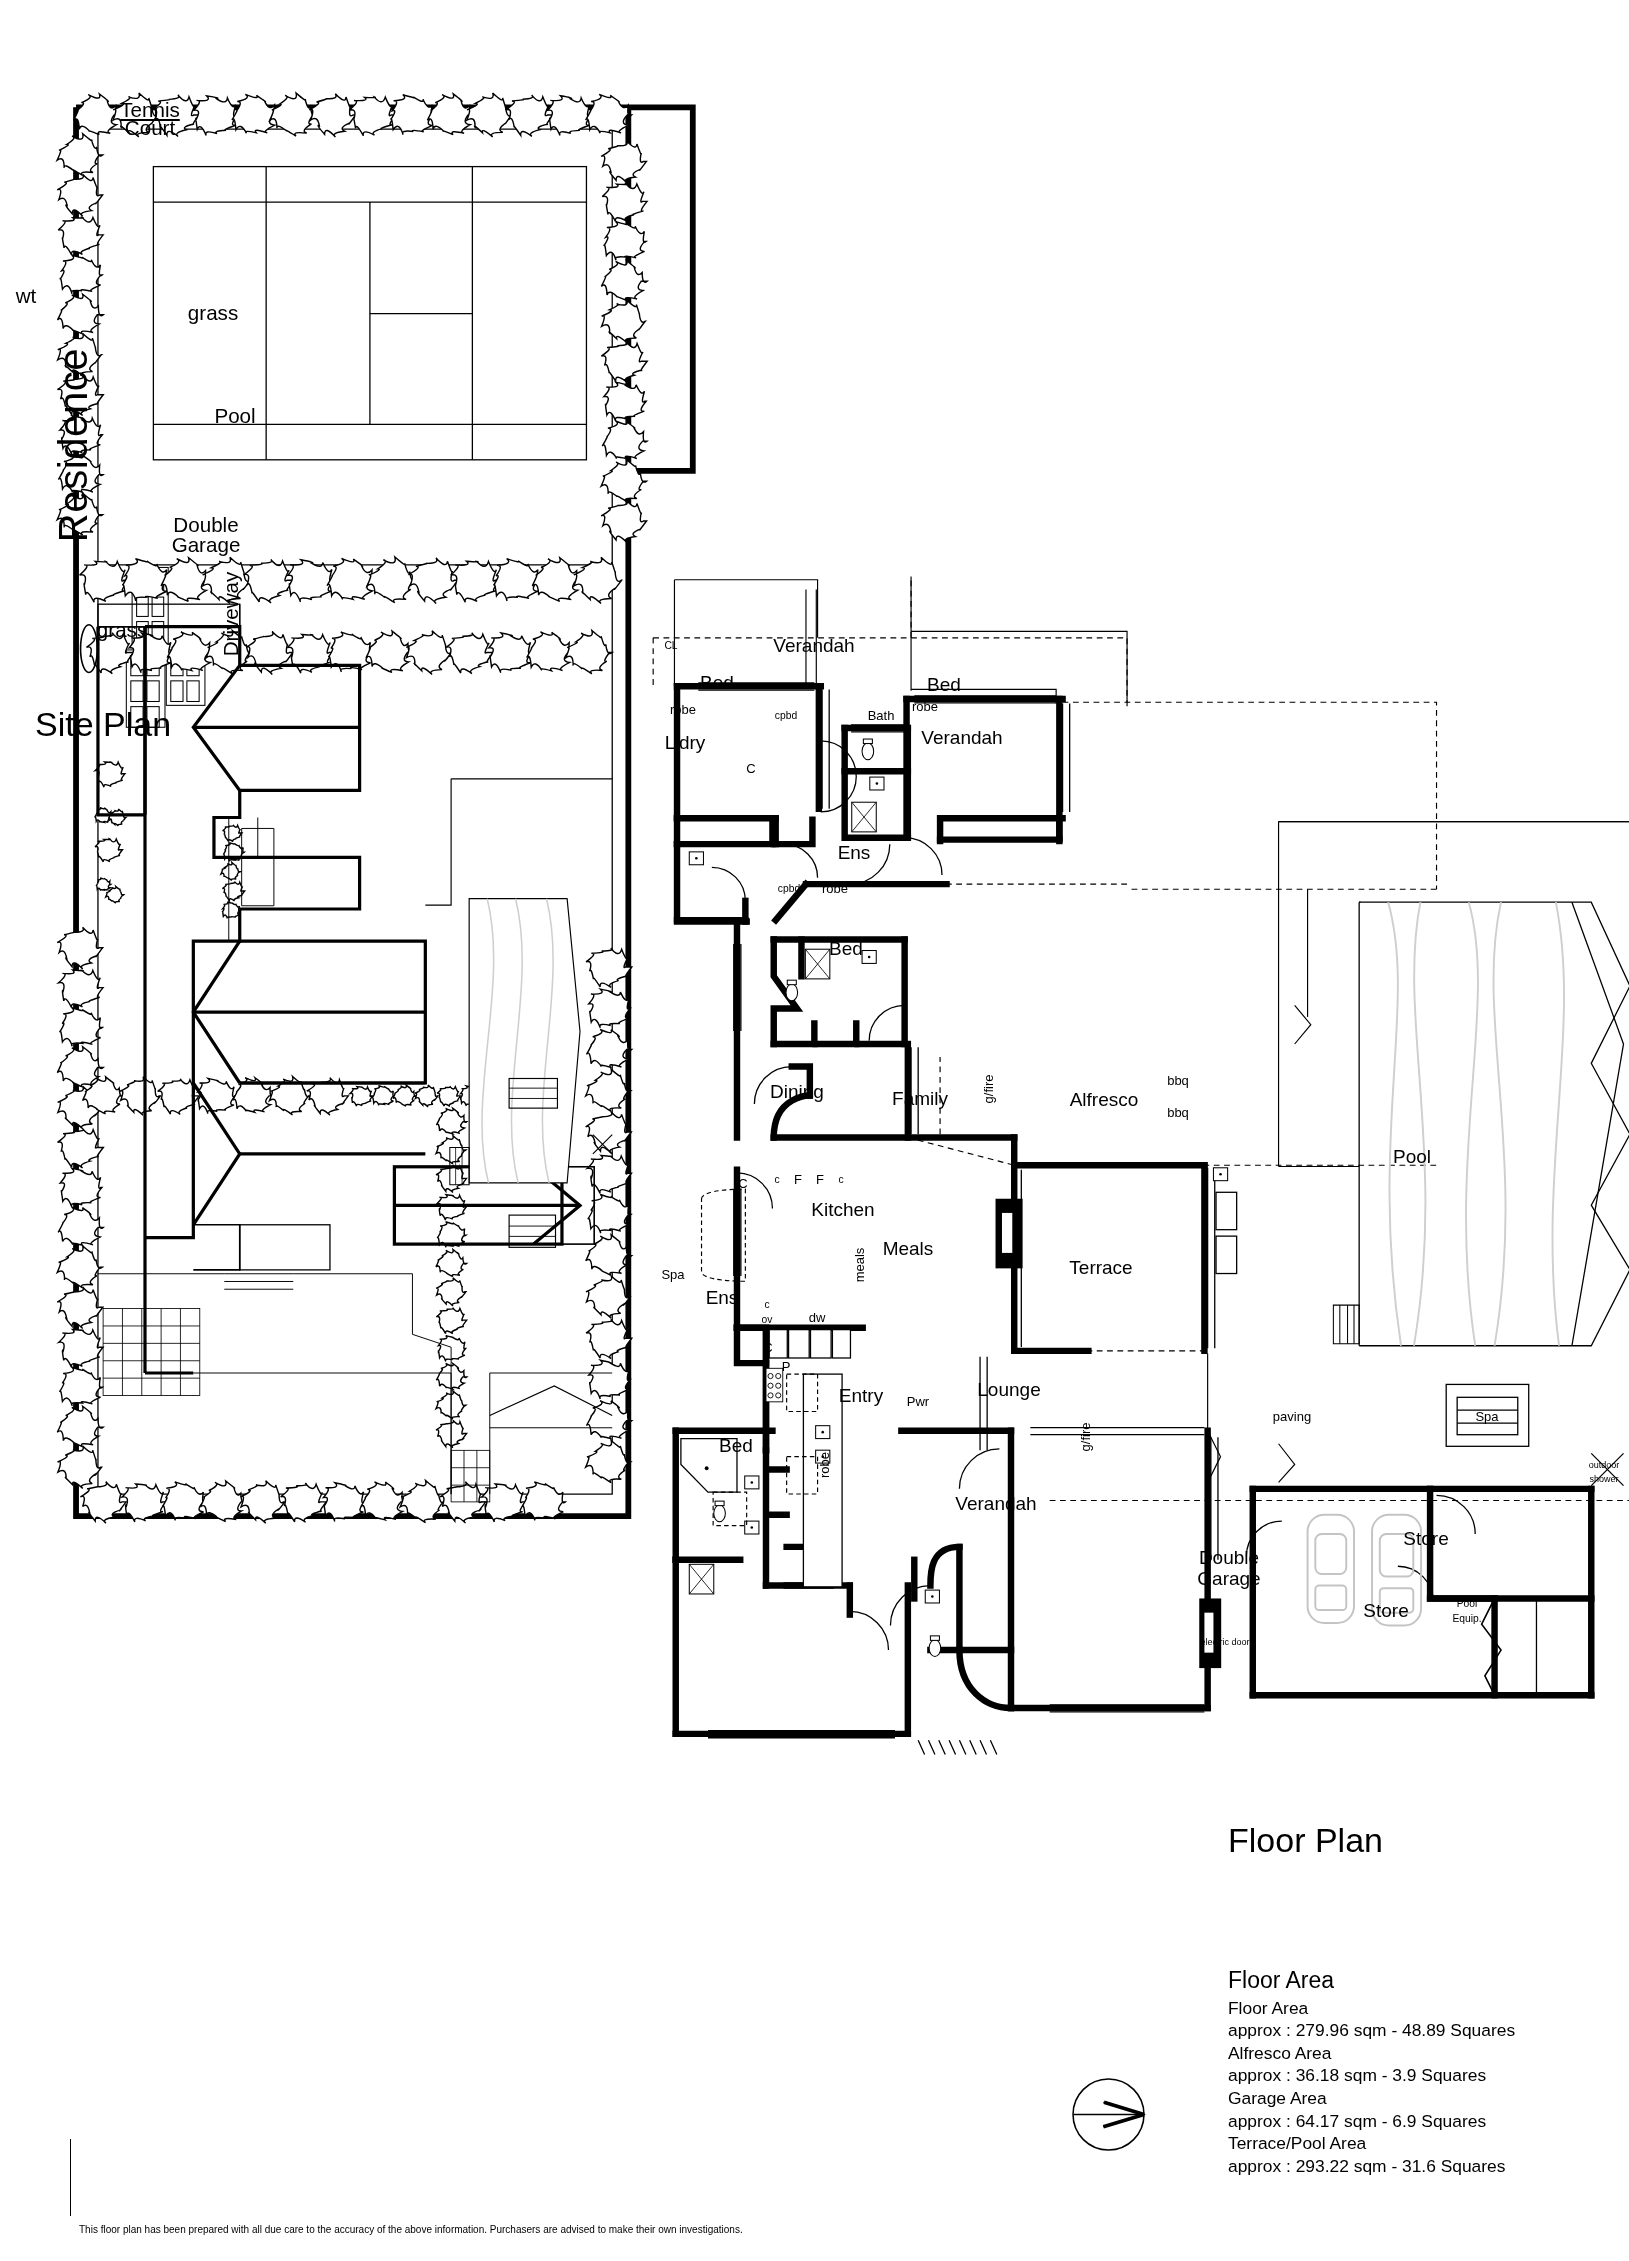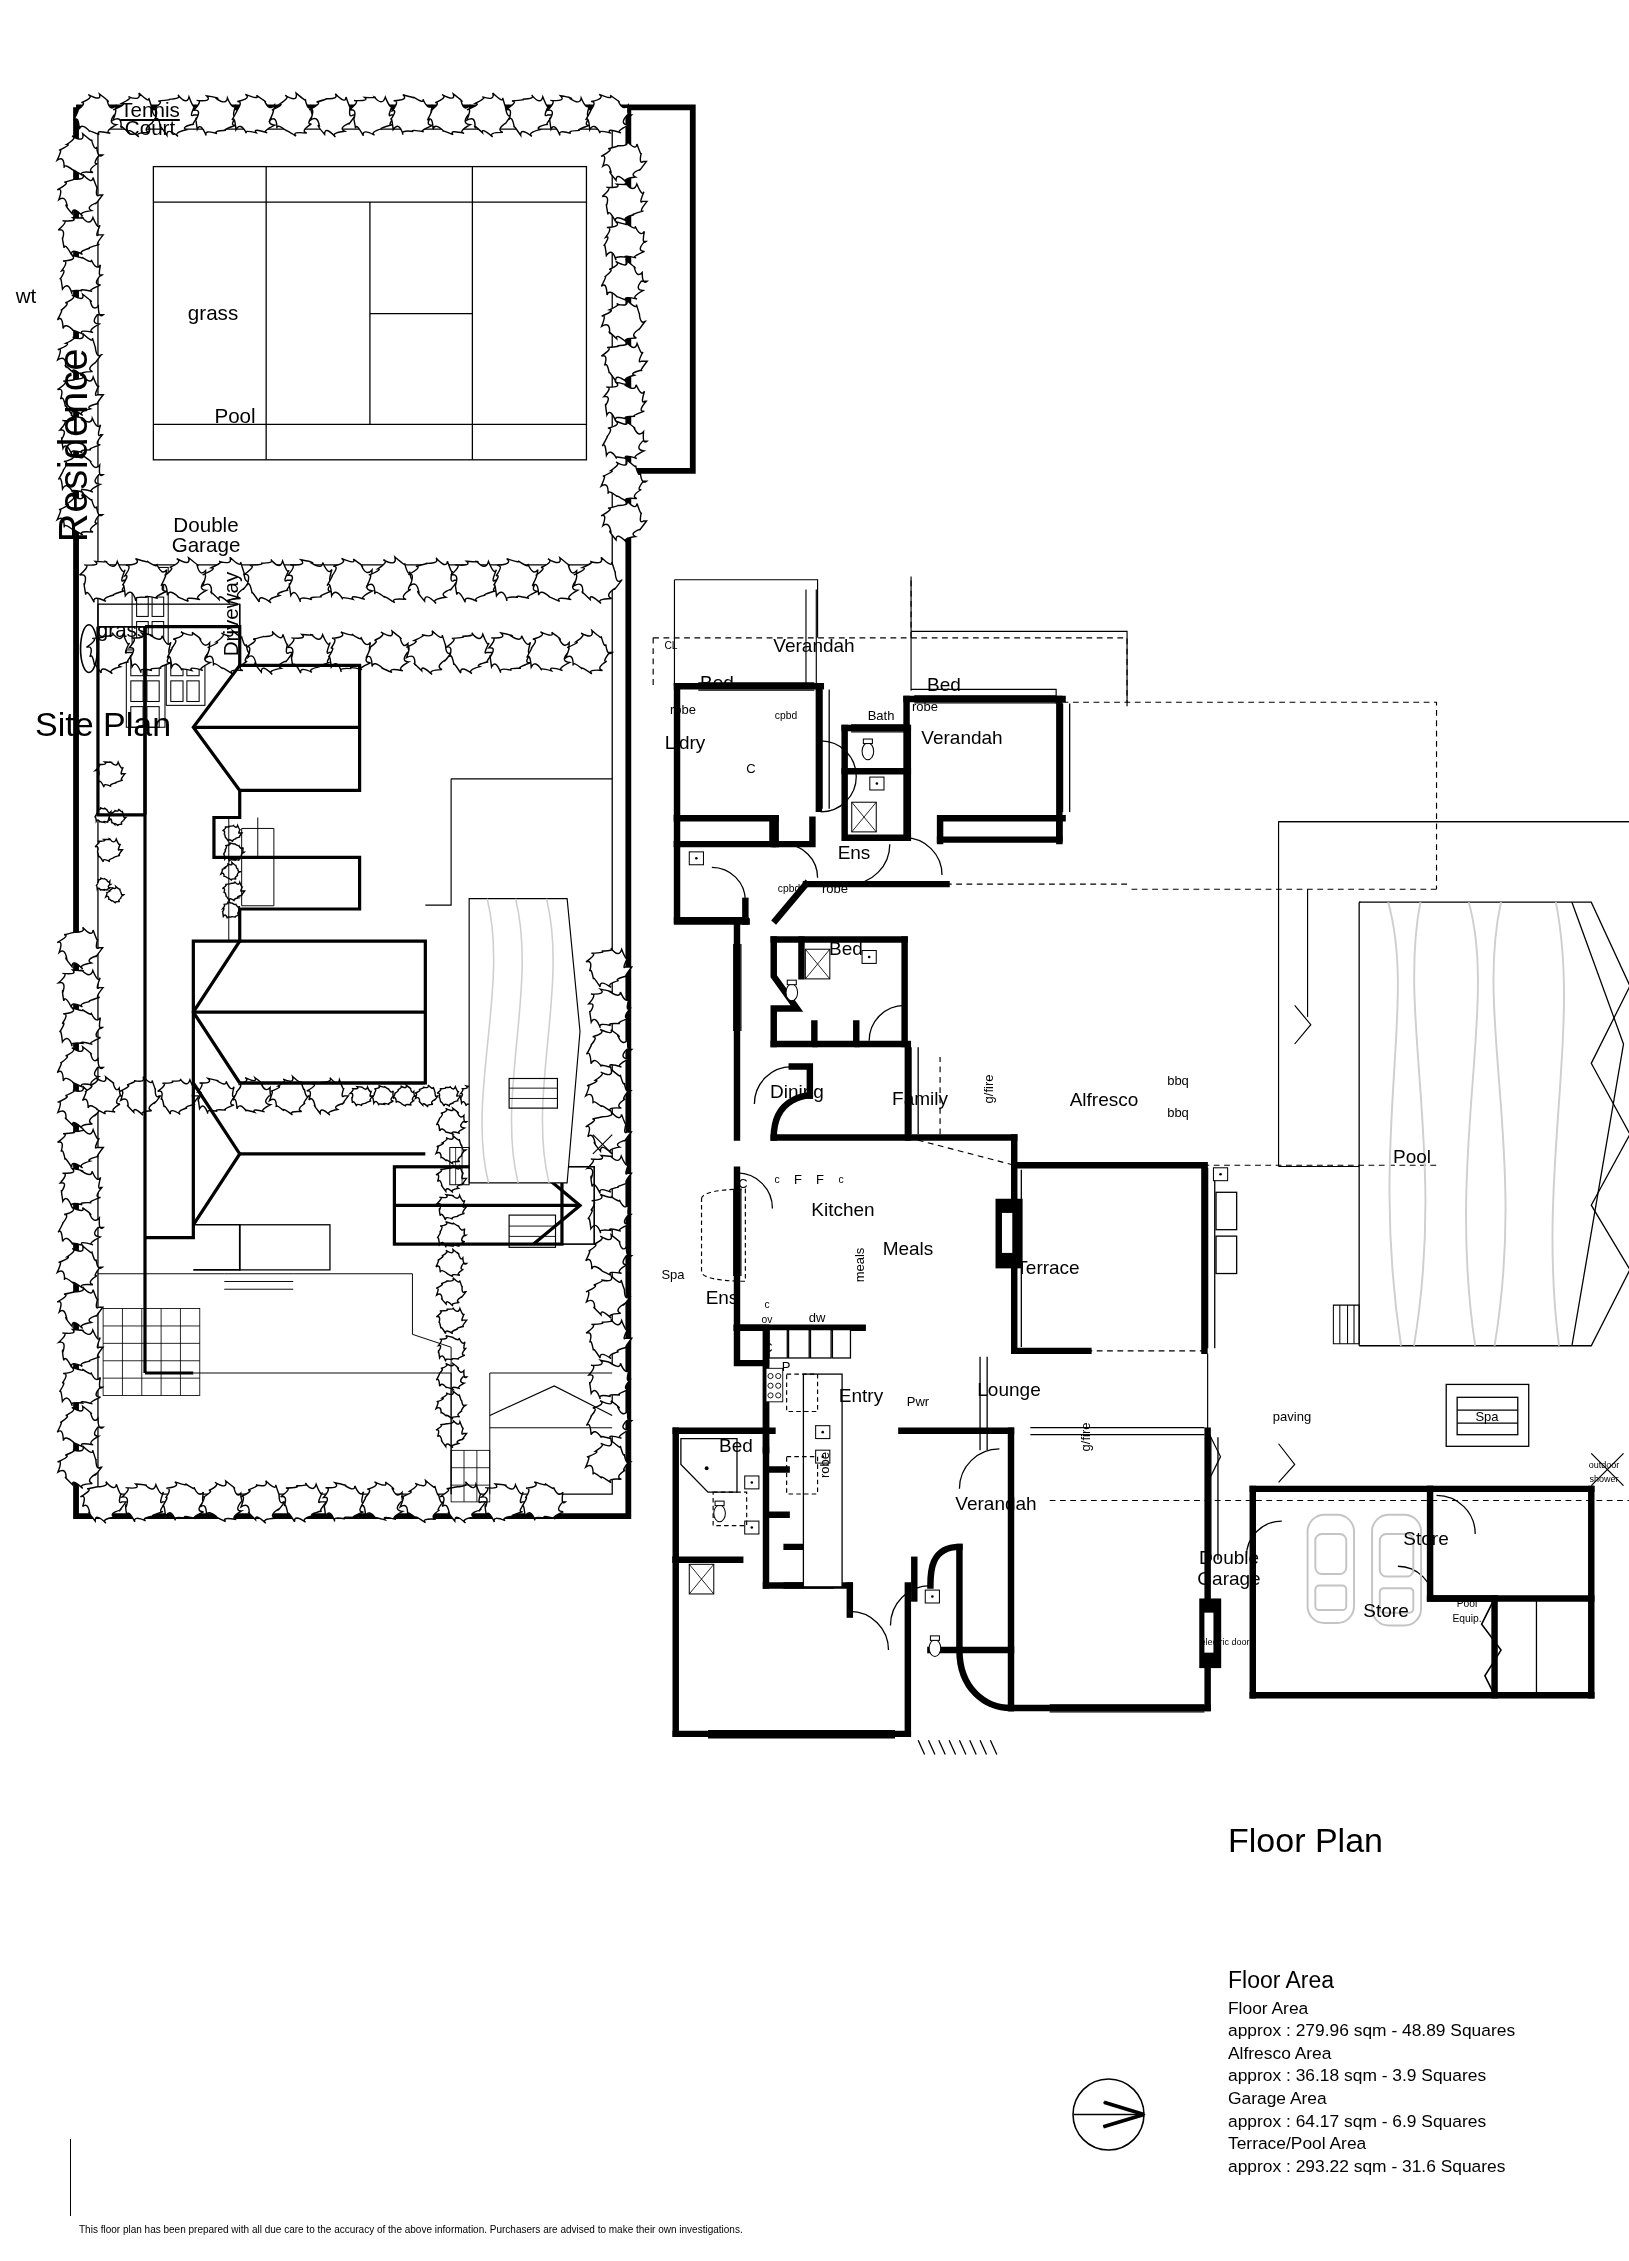--- a/index.html
+++ b/index.html
@@ -609,21 +609,21 @@
 <div class="lbl roomS ctr" style="left:1178px;top:1112px;">bbq</div>
 <div class="lbl roomS ctr" style="left:743px;top:1183px;">C</div>
 <div class="lbl roomXS ctr" style="left:777px;top:1179px;">c</div>
 <div class="lbl roomS ctr" style="left:798px;top:1179px;">F</div>
 <div class="lbl roomS ctr" style="left:820px;top:1179px;">F</div>
 <div class="lbl roomXS ctr" style="left:841px;top:1179px;">c</div>
 <div class="lbl roomM ctr" style="left:825px;top:1210px;margin-left:18px;">Kitchen</div>
 <div class="lbl roomM ctr" style="left:908px;top:1249px;">Meals</div>
 <div class="lbl roomS rot90" style="left:859px;top:1265px;">meals</div>
 <div class="lbl roomS ctr" style="left:817px;top:1317px;">dw</div>
-<div class="lbl roomM ctr" style="left:1048px;top:1268px;">Terrace</div>
+<div class="lbl roomM ctr" style="left:1101px;top:1268px;">Terrace</div>
 <div class="lbl roomS ctr" style="left:673px;top:1274px;">Spa</div>
 <div class="lbl roomM ctr" style="left:722px;top:1298px;">Ens</div>
 <div class="lbl roomXS ctr" style="left:767px;top:1304px;">c</div>
 <div class="lbl roomXS ctr" style="left:767px;top:1319px;">ov</div>
 <div class="lbl roomS ctr" style="left:768px;top:1347px;">C</div>
 <div class="lbl roomS ctr" style="left:786px;top:1366px;">P</div>
 <div class="lbl roomM ctr" style="left:861px;top:1396px;">Entry</div>
 <div class="lbl roomS ctr" style="left:918px;top:1401px;">Pwr</div>
 <div class="lbl roomM ctr" style="left:1009px;top:1390px;">Lounge</div>
 <div class="lbl roomS rot90" style="left:1085px;top:1437px;">g/fire</div>

